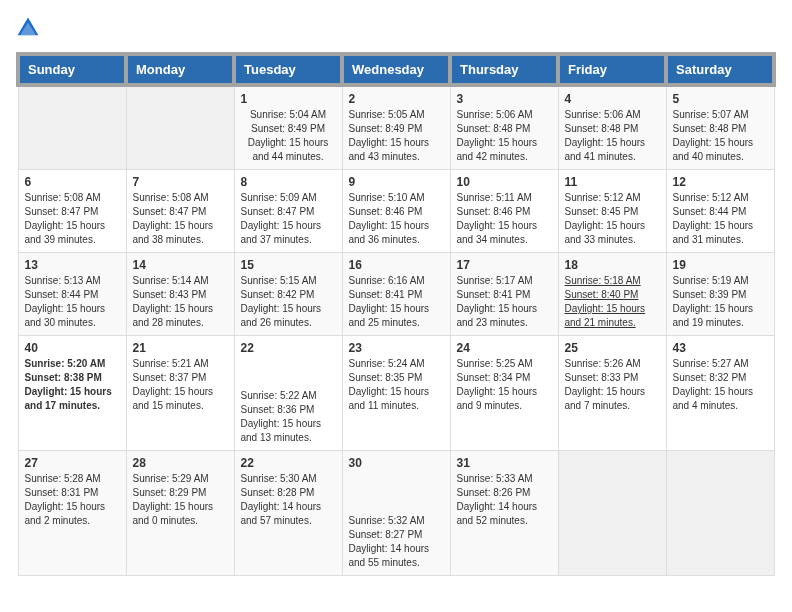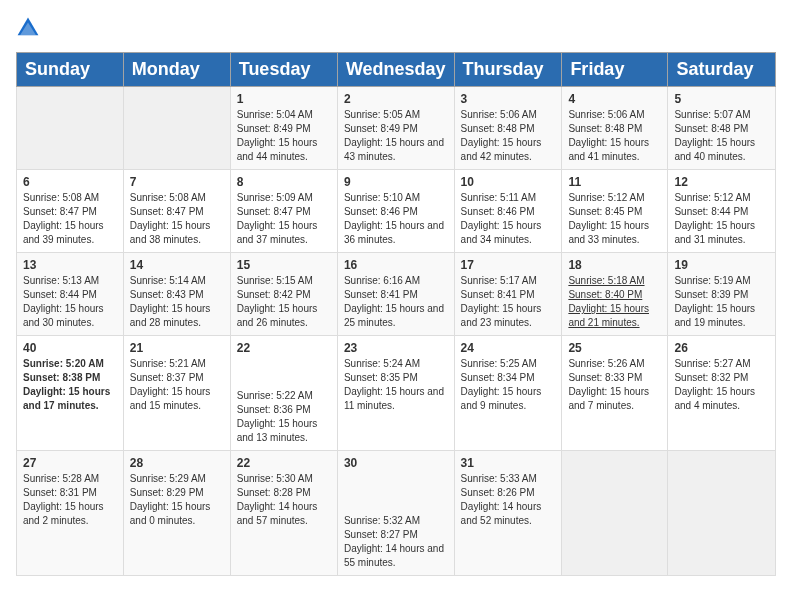--- a/index.html
+++ b/index.html
@@ -49,25 +49,25 @@
       color: #555;
     }
     table {
       width: 100%;
       border-collapse: collapse;
       border: 1px solid #ccc;
     }
     thead tr th {
       background-color: #2b6cb0;
       color: #fff;
-      font-size: 18px;
+      font-size: 13px;
       font-weight: bold;
       padding: 6px 8px;
       text-align: left;
-      border: 1px solid #a3a3a3;
+      border: 4px solid #a3a3a3;
     }
     tbody tr td {
       vertical-align: top;
       padding: 5px 6px;
       font-size: 10.5px;
       color: #333;
       border: 1px solid #ddd;
       width: calc(100% / 7);
       min-height: 80px;
     }
@@ -122,21 +122,21 @@
         <th>Friday</th>
         <th>Saturday</th>
       </tr>
   </thead>
   <tbody id="calendar-body">
   <tr>
         <td class="empty-cell"></td>
         <td class="empty-cell"></td>
         <td>
           <span class="day-number">1</span>
-          <div class="cell-content" style="white-space: pre-line;">Sunrise: 5:04 AM
+          <div class="cell-content" style="white-space: pre-line; text-align: center;">Sunrise: 5:04 AM
 Sunset: 8:49 PM
 Daylight: 15 hours and 44 minutes.</div>
         </td>
         <td>
           <span class="day-number">2</span>
           <div class="cell-content" style="white-space: pre-line;">Sunrise: 5:05 AM
 Sunset: 8:49 PM
 Daylight: 15 hours and 43 minutes.</div>
         </td>
         <td>
@@ -277,21 +277,21 @@
 Sunset: 8:34 PM
 Daylight: 15 hours and 9 minutes.</div>
         </td>
         <td>
           <span class="day-number">25</span>
           <div class="cell-content" style="white-space: pre-line;">Sunrise: 5:26 AM
 Sunset: 8:33 PM
 Daylight: 15 hours and 7 minutes.</div>
         </td>
         <td>
-          <span class="day-number">26</span>
+          <span class="day-number">43</span>
           <div class="cell-content" style="white-space: pre-line;">Sunrise: 5:27 AM
 Sunset: 8:32 PM
 Daylight: 15 hours and 4 minutes.</div>
         </td>
       </tr>
       <tr>
         <td>
           <span class="day-number">27</span>
           <div class="cell-content" style="white-space: pre-line;">Sunrise: 5:28 AM
 Sunset: 8:31 PM

